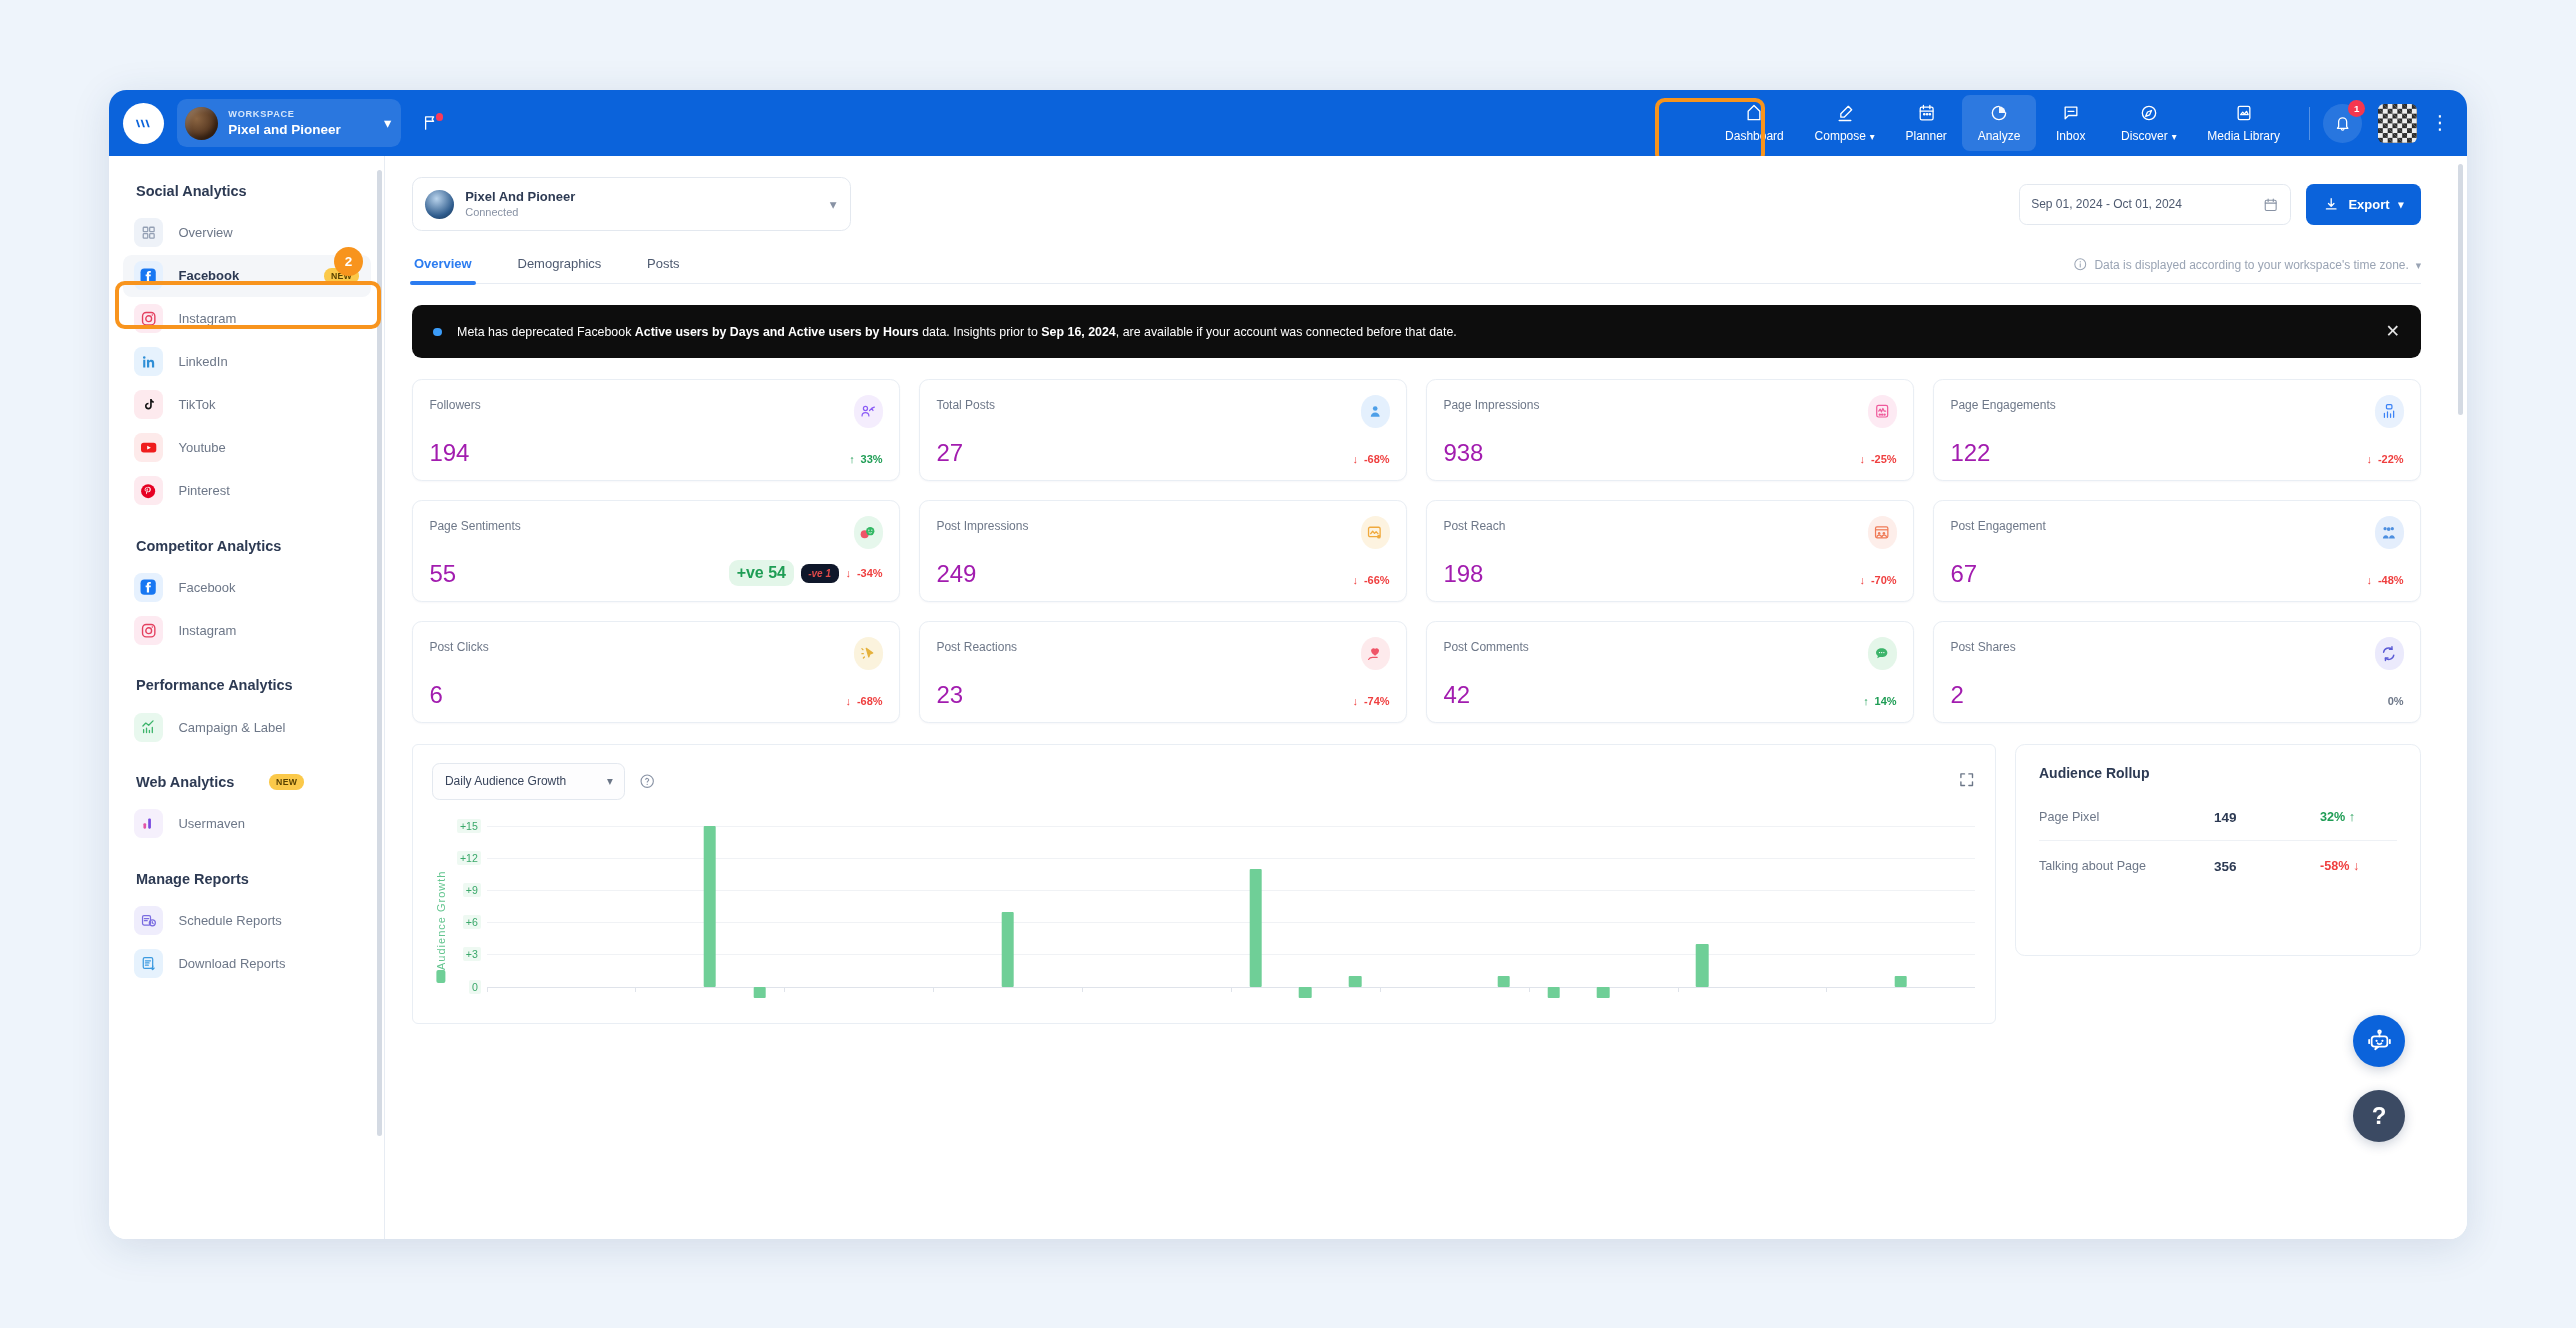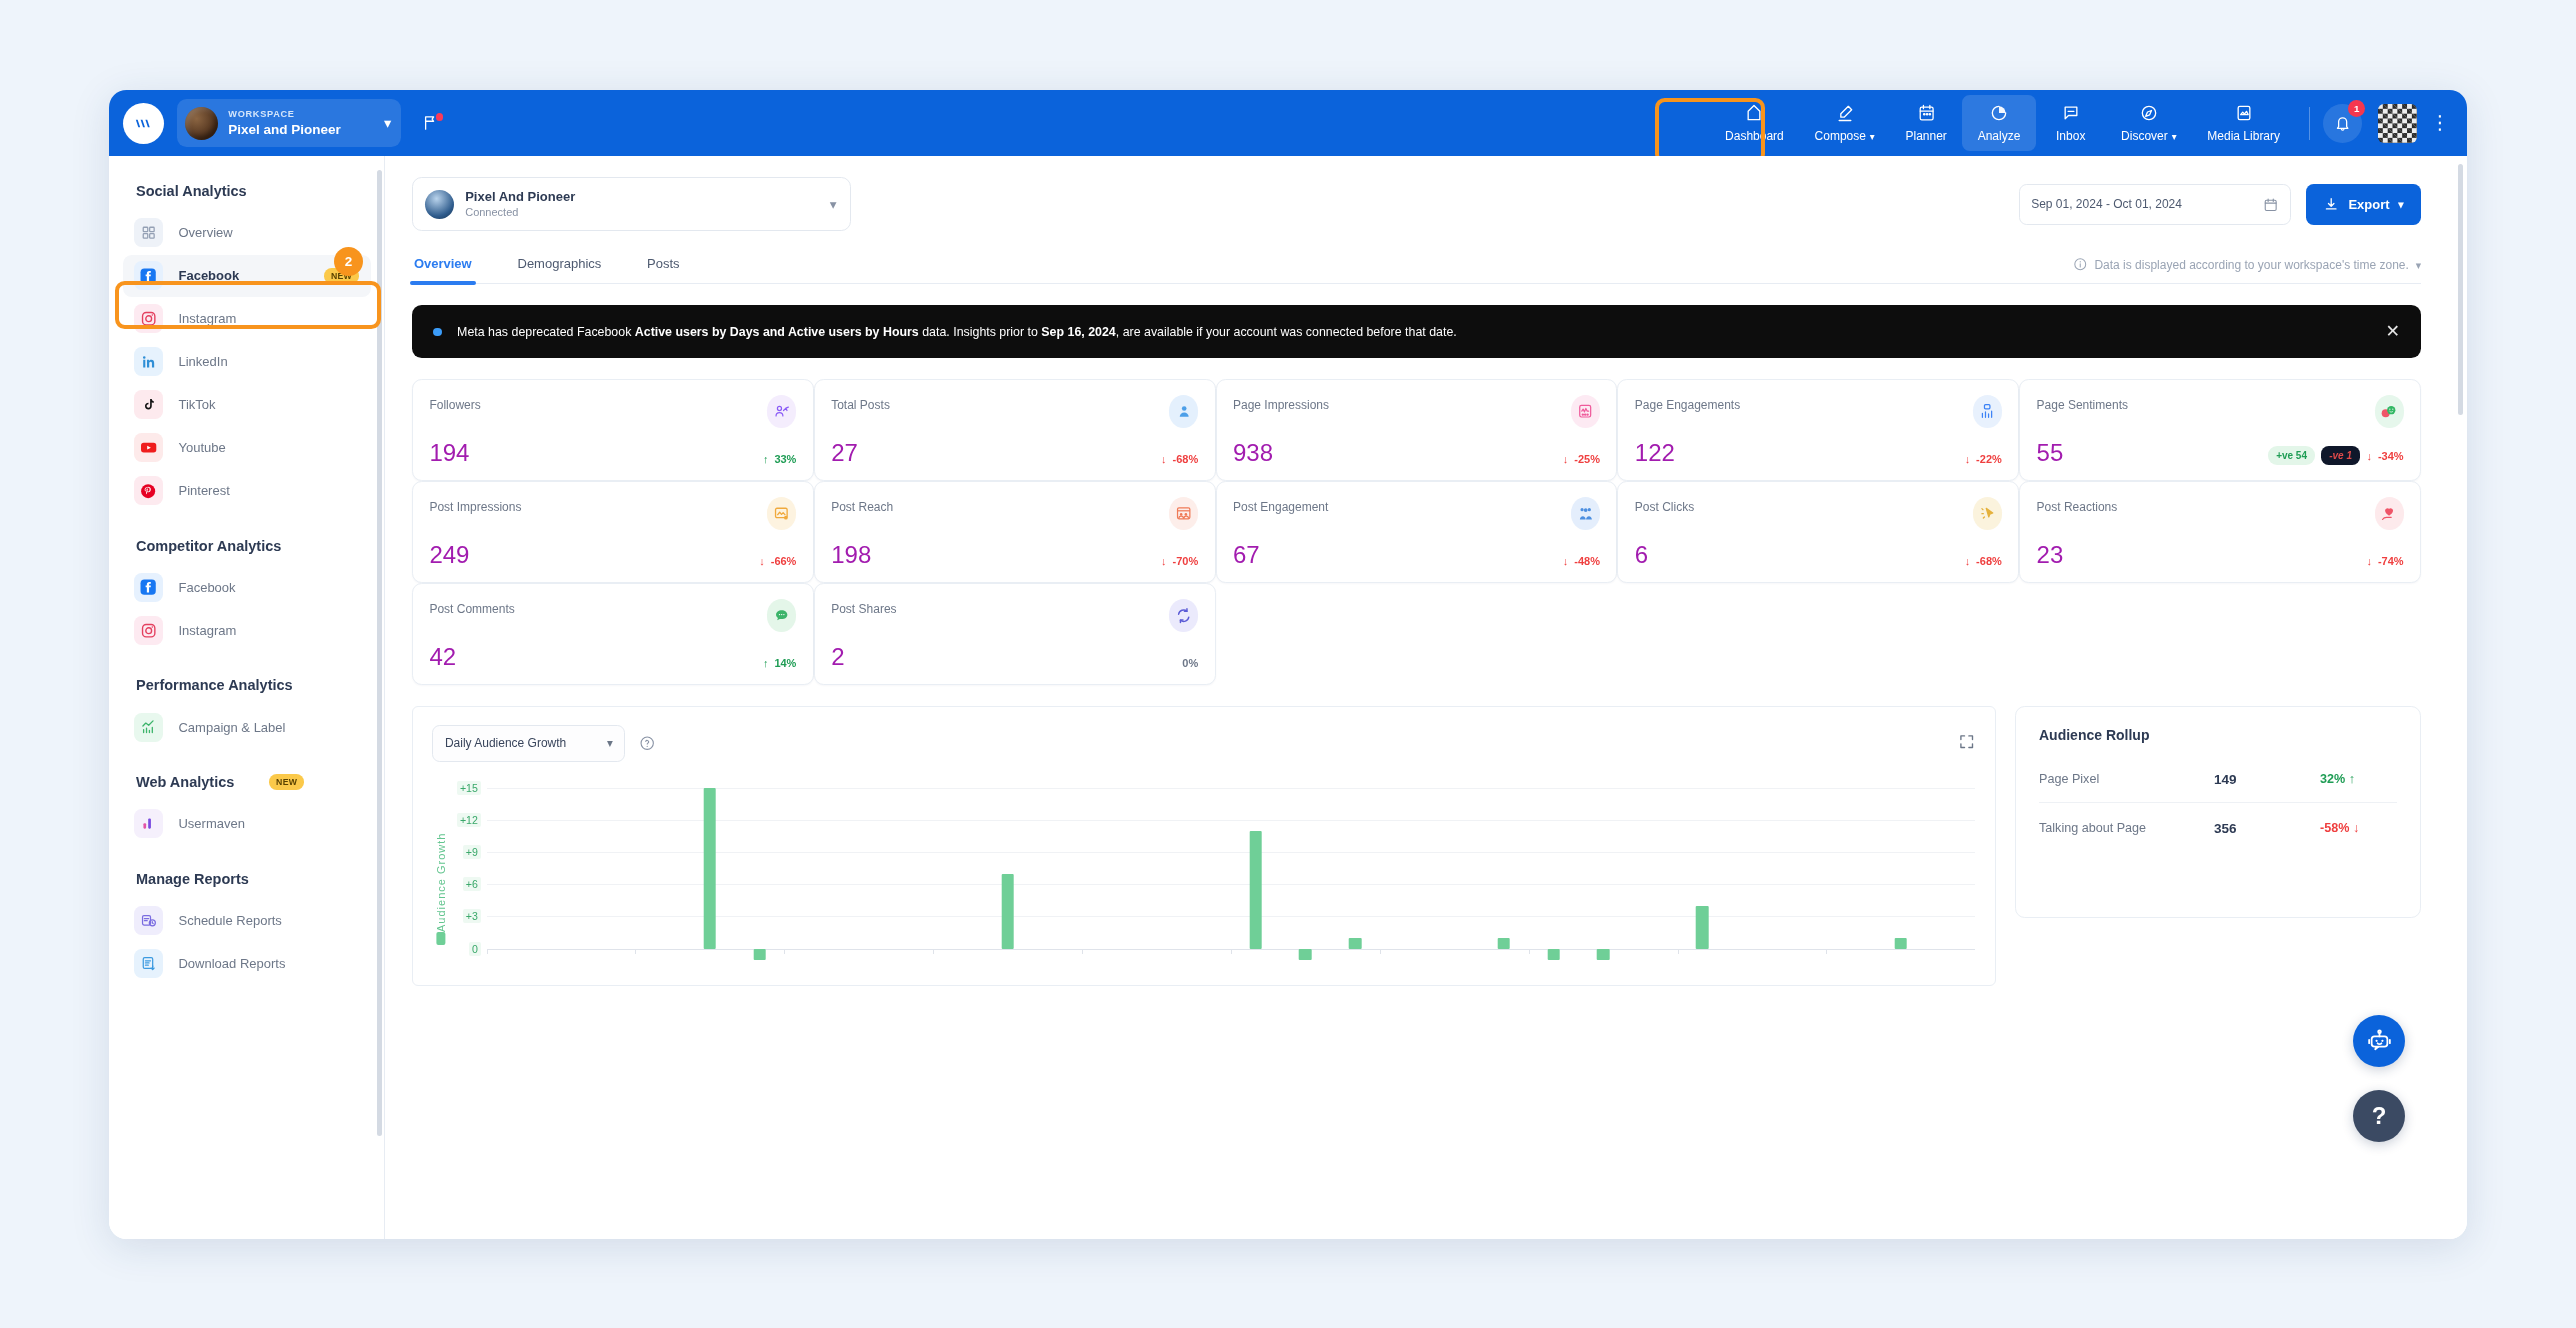--- a/index.html
+++ b/index.html
@@ -218,43 +218,43 @@
     height: 53px; display: flex; align-items: center; padding: 0 21px;
     font-size: 12.4px;
   }
   .banner-dot { width: 8.7px; height: 8.7px; border-radius: 50%; background: #3b9cf8; flex: none; margin-right: 15.4px; }
   .banner-text { flex: 1; }
   .banner-text b { font-weight: 700; }
   .banner-x { font-size: 17.4px; color: #e6e6e6; margin-left: 15.4px; line-height: 1; }
 
   
   .cards-grid {
-    display: grid; grid-template-columns: repeat(5, 1fr);
-    gap: 0; margin-top: 21px; text-align: center;
+    display: grid; grid-template-columns: repeat(4, 1fr);
+    gap: 19px; margin-top: 21px; text-align: center;
   }
   .mcard {
     background: #fff; border: 1px solid #e9eef4; border-radius: 9.7px;
     padding: 14.5px 16.4px 15.4px 16.4px; height: 102px;
     display: flex; flex-direction: column; justify-content: space-between;
     box-shadow: 0 1px 1.9px rgba(20,40,80,.035);
   }
   .mcard-top { display: flex; align-items: flex-start; justify-content: space-between; }
   .mcard-title { font-size: 12px; color: #6d7788; padding-top: 2.9px; }
   .mcard-icon {
     width: 29px; height: 33px; border-radius: 15.4px/16.4px; flex: none;
     display: flex; align-items: center; justify-content: center;
   }
   .mcard-bottom { display: flex; align-items: flex-end; justify-content: space-between; }
   .mcard-value { font-size: 24px; font-weight: 400; color: #a21caf; line-height: 1; }
   .mcard-delta { font-size: 11px; font-weight: 700; display: flex; align-items: center; gap: 2.9px; white-space: nowrap; }
   .up { color: #1f9d55; }
   .down { color: #ef3f3f; }
   .flat { color: #6d7788; }
   .sent-pills { display: flex; align-items: center; gap: 6.8px; }
-  .pill-pos { background: #e3f6e9; color: #1f9d55; font-size: 10px; font-weight: 700; padding: 3.9px 7.7px; border-radius: 9px; }
+  .pill-pos { background: #e3f6e9; color: #1f9d55; font-size: 16px; font-weight: 700; padding: 3.9px 7.7px; border-radius: 9px; }
   .pill-neg { background: #0f172a; color: #e04a4a; font-size: 10px; font-weight: 700; padding: 3.9px 7.7px; border-radius: 7.7px; font-style: italic; }
 
   
   .lower-row { display: flex; gap: 19.3px; margin-top: 21px; }
   .chart-card {
     flex: 1; border: 1px solid #e9eef4; border-radius: 6px; background: #fff;
     padding: 17.4px 19.3px 0 19.3px; height: 280px; position: relative; overflow: hidden;
   }
   .chart-head { display: flex; align-items: center; justify-content: space-between; }
   .chart-select {

